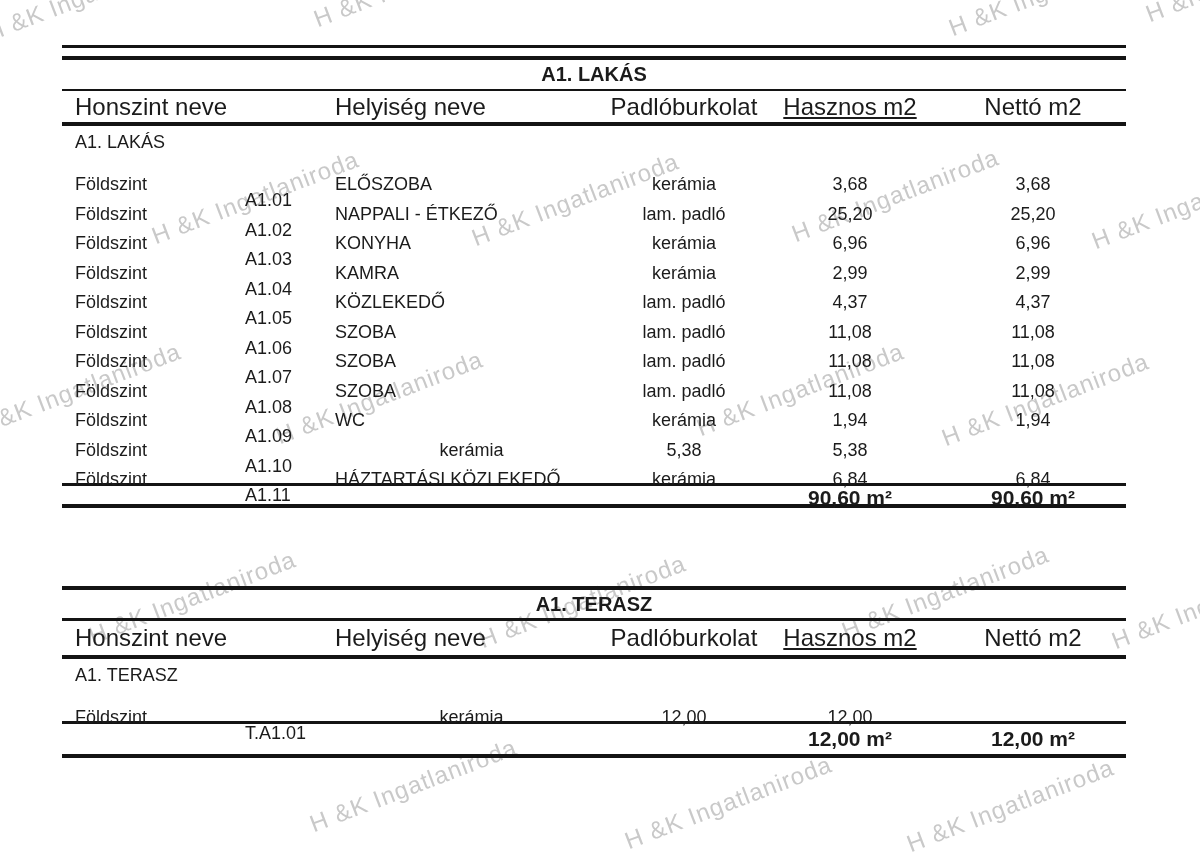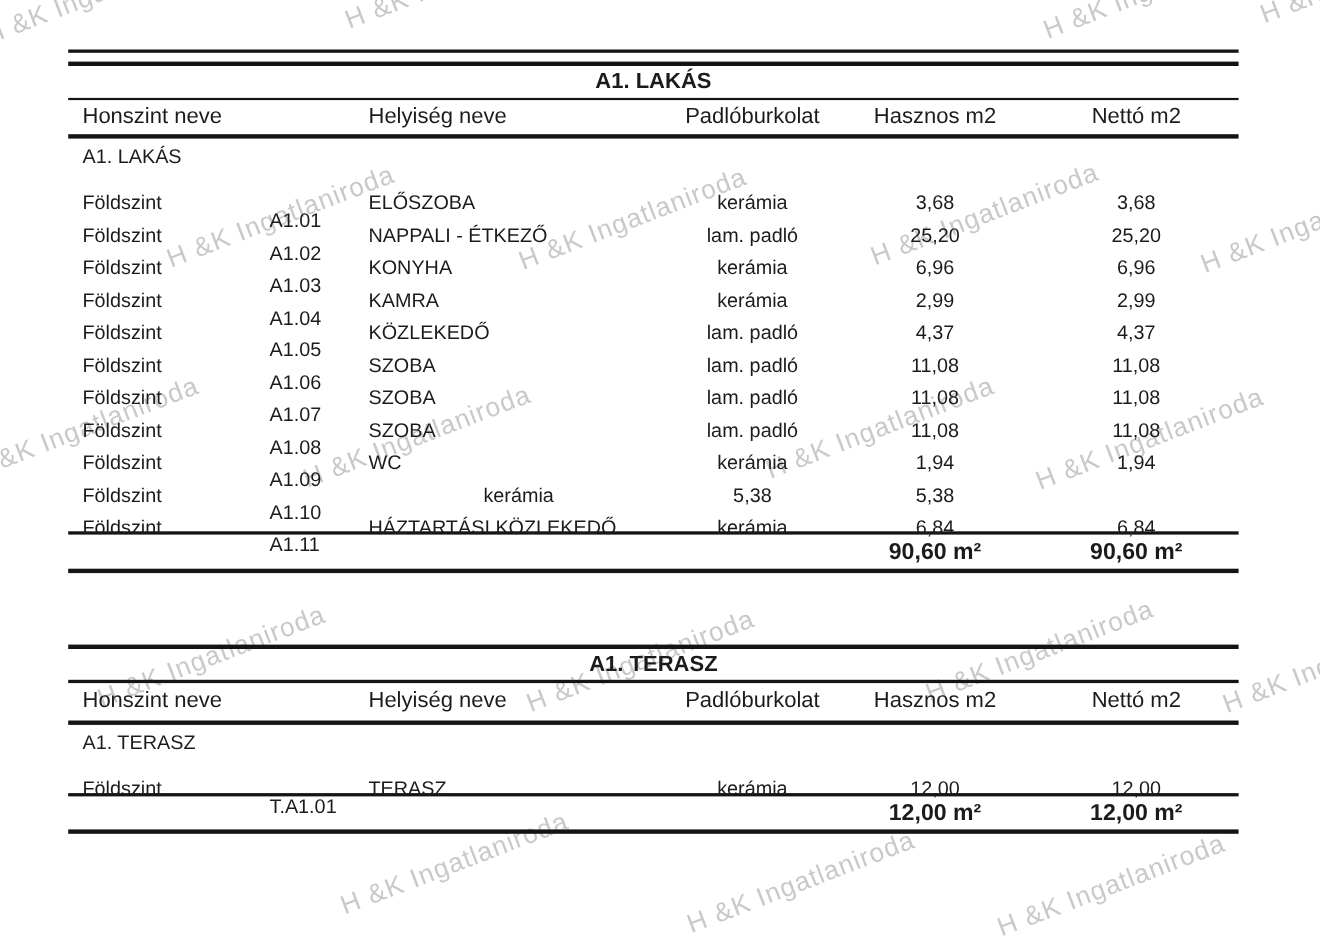--- a/index.html
+++ b/index.html
@@ -46,48 +46,48 @@
   }
   .tbl-lakas  .title-row { height: 29px; line-height: 29px; }
   .tbl-terasz .title-row { height: 28px; line-height: 28px; }
 
   .grid {
     display: grid;
     grid-template-columns: 183px 90px 273px 152px 180px 1fr;
     align-items: center;
   }
 
-  .header-row { font-size: 20px; }
+  .header-row { font-size: 24px; }
   .tbl-lakas  .header-row { height: 31px; }
   .tbl-terasz .header-row { height: 34px; }
   .h-floor    { grid-column: 1 / 3; padding-left: 13px; }
   .h-room     { grid-column: 3; }
   .h-flooring { grid-column: 4; text-align: center; }
-  .h-useful   { grid-column: 5; text-align: center; }
+  .h-useful   { grid-column: 5; text-align: center; text-decoration: underline; }
   .h-net      { grid-column: 6; text-align: center; }
 
   .group-row {
     height: 32px;
     line-height: 32px;
     padding-left: 13px;
     font-size: 18px;
   }
 
   .data-row { font-size: 18px; }
   .tbl-lakas  .data-row { height: 29.5px; }
   .tbl-terasz .data-row { height: 30px; }
   .c-floor    { padding-left: 13px; }
   .c-code     { text-align: left; margin-top: 32px; }
   .c-room     { text-align: left; }
   .c-flooring { text-align: center; }
   .c-useful   { text-align: center; }
   .c-net      { text-align: center; }
 
   .totals-row { font-weight: bold; font-size: 21px; }
-  .tbl-lakas  .totals-row { height: 31px; }
+  .tbl-lakas  .totals-row { height: 18px; }
   .tbl-terasz .totals-row { height: 30px; }
   .t-useful { grid-column: 5; text-align: center; }
   .t-net    { grid-column: 6; text-align: center; }
 </style>
 </head>
 <body>
 
 <div class="wm-layer">
     <span class="wm" style="left: -8px; top: 19px; color: rgb(201, 201, 201);">H &amp;K Ingatlaniroda</span>
     <span class="wm" style="left: 320px; top: 5px; color: rgb(201, 201, 201);">H &amp;K Ingatlaniroda</span>
@@ -234,21 +234,20 @@
       <div class="h-flooring">Padlóburkolat</div>
       <div class="h-useful">Hasznos m2</div>
       <div class="h-net">Nettó m2</div>
     </div>
     <div class="rule h4"></div>
     <div class="group-row">A1. TERASZ</div>
     <div>
         <div class="grid data-row">
           <div class="c-floor">Földszint</div>
           <div class="c-code">T.A1.01</div>
-          <div class="c-room">TERASZ</div>
           <div class="c-flooring">kerámia</div>
           <div class="c-useful">12,00</div>
           <div class="c-net">12,00</div>
         </div>
       </div>
     <div class="rule h35"></div>
     <div class="grid totals-row">
       <div class="t-useful">12,00 m²</div>
       <div class="t-net">12,00 m²</div>
     </div>

